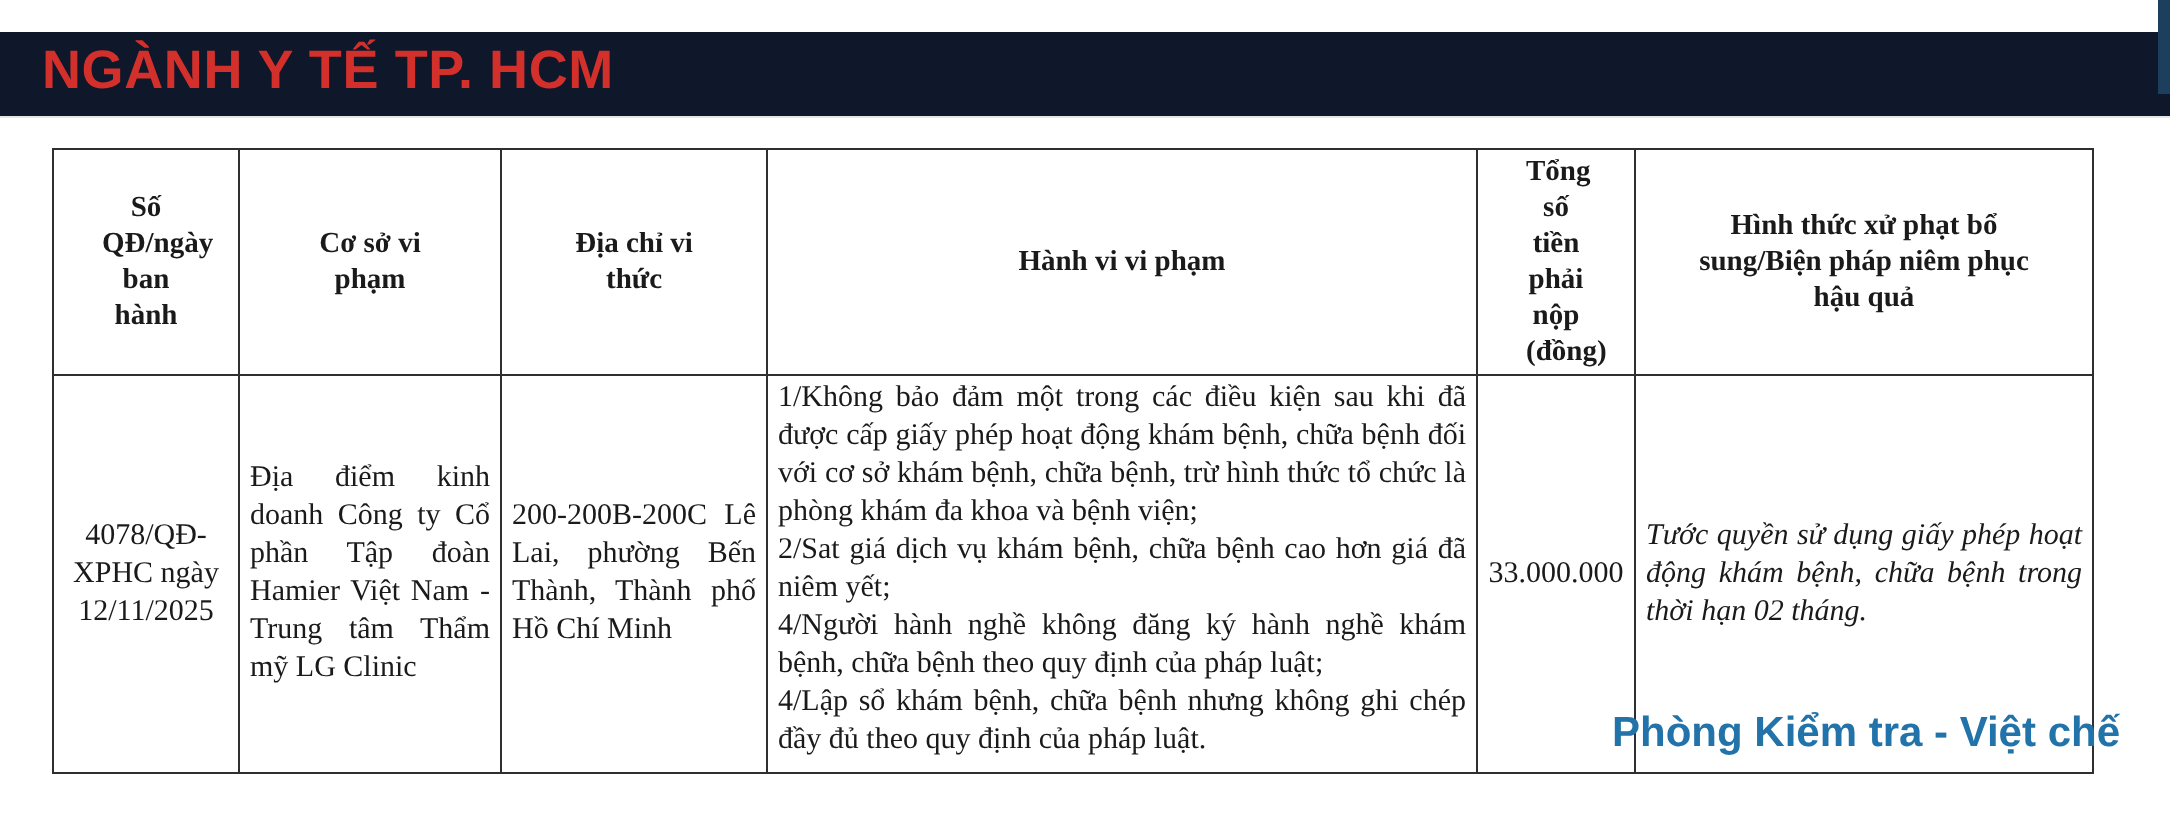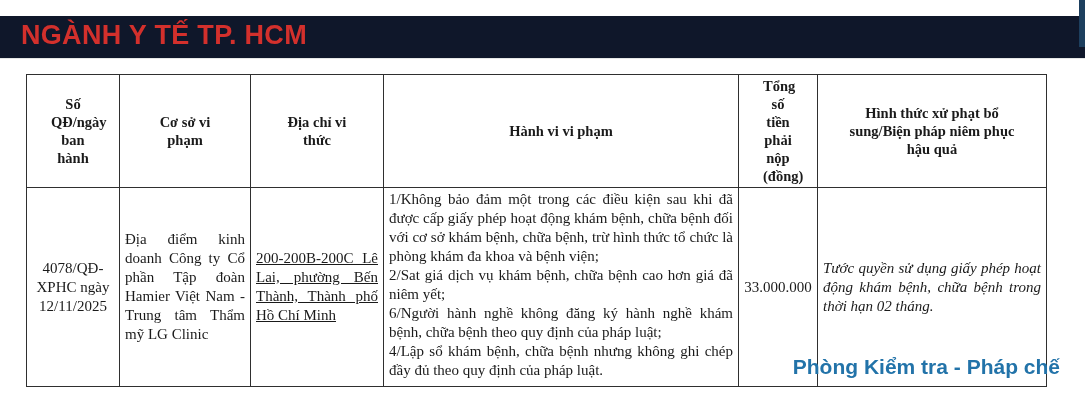--- a/index.html
+++ b/index.html
@@ -56,21 +56,21 @@
     vertical-align: middle;
     font-size: 14.5px;
     line-height: 18px;
     height: 58px;
     padding: 2px 24px;
   }
   .violation-table td { height: 199px; }
 
   .cell-qd       { text-align: center;  vertical-align: middle; padding: 0 10px; }
   .cell-coso     { text-align: justify; vertical-align: middle; }
-  .cell-diachi   { text-align: justify; vertical-align: middle; text-decoration: underline; }
+  .cell-diachi   { text-align: justify; vertical-align: middle; }
   .cell-hanhvi   { text-align: justify; vertical-align: top; margin-top: 40px; }
   .cell-tien     { text-align: center;  vertical-align: middle; padding: 0 3px; }
   .cell-hinhthuc { text-align: justify; vertical-align: middle; font-style: italic; }
 
   .violation-line { margin: 0; text-align: justify; }
 
   
   .footer-label {
     position: absolute; right: 25px; top: 355px;
     font-family: "Liberation Sans", sans-serif;
@@ -108,22 +108,22 @@
     </tr>
   </thead>
   <tbody>
     <tr>
       <td class="cell-qd">4078/QĐ-XPHC ngày 12/11/2025</td>
       <td class="cell-coso">Địa điểm kinh doanh Công ty Cổ phần Tập đoàn Hamier Việt Nam - Trung tâm Thẩm mỹ LG Clinic</td>
       <td class="cell-diachi">200-200B-200C Lê Lai, phường Bến Thành, Thành phố Hồ Chí Minh</td>
       <td class="cell-hanhvi">
         <p class="violation-line">1/Không bảo đảm một trong các điều kiện sau khi đã được cấp giấy phép hoạt động khám bệnh, chữa bệnh đối với cơ sở khám bệnh, chữa bệnh, trừ hình thức tổ chức là phòng khám đa khoa và bệnh viện;</p>
         <p class="violation-line">2/Sat giá dịch vụ khám bệnh, chữa bệnh cao hơn giá đã niêm yết;</p>
-        <p class="violation-line">6/Người hành nghề không đăng ký hành nghề khám bệnh, chữa bệnh theo quy định của pháp luật;</p>
+        <p class="violation-line">4/Người hành nghề không đăng ký hành nghề khám bệnh, chữa bệnh theo quy định của pháp luật;</p>
         <p class="violation-line">4/Lập sổ khám bệnh, chữa bệnh nhưng không ghi chép đầy đủ theo quy định của pháp luật.</p>
       </td>
       <td class="cell-tien">33.000.000</td>
       <td class="cell-hinhthuc">Tước quyền sử dụng giấy phép hoạt động khám bệnh, chữa bệnh trong thời hạn 02 tháng.</td>
     </tr>
   </tbody>
 </table>
 
-<div class="footer-label">Phòng Kiểm tra - Pháp chế</div>
+<div class="footer-label">Phòng Kiểm tra - Việt chế</div>
 
 </body></html>

